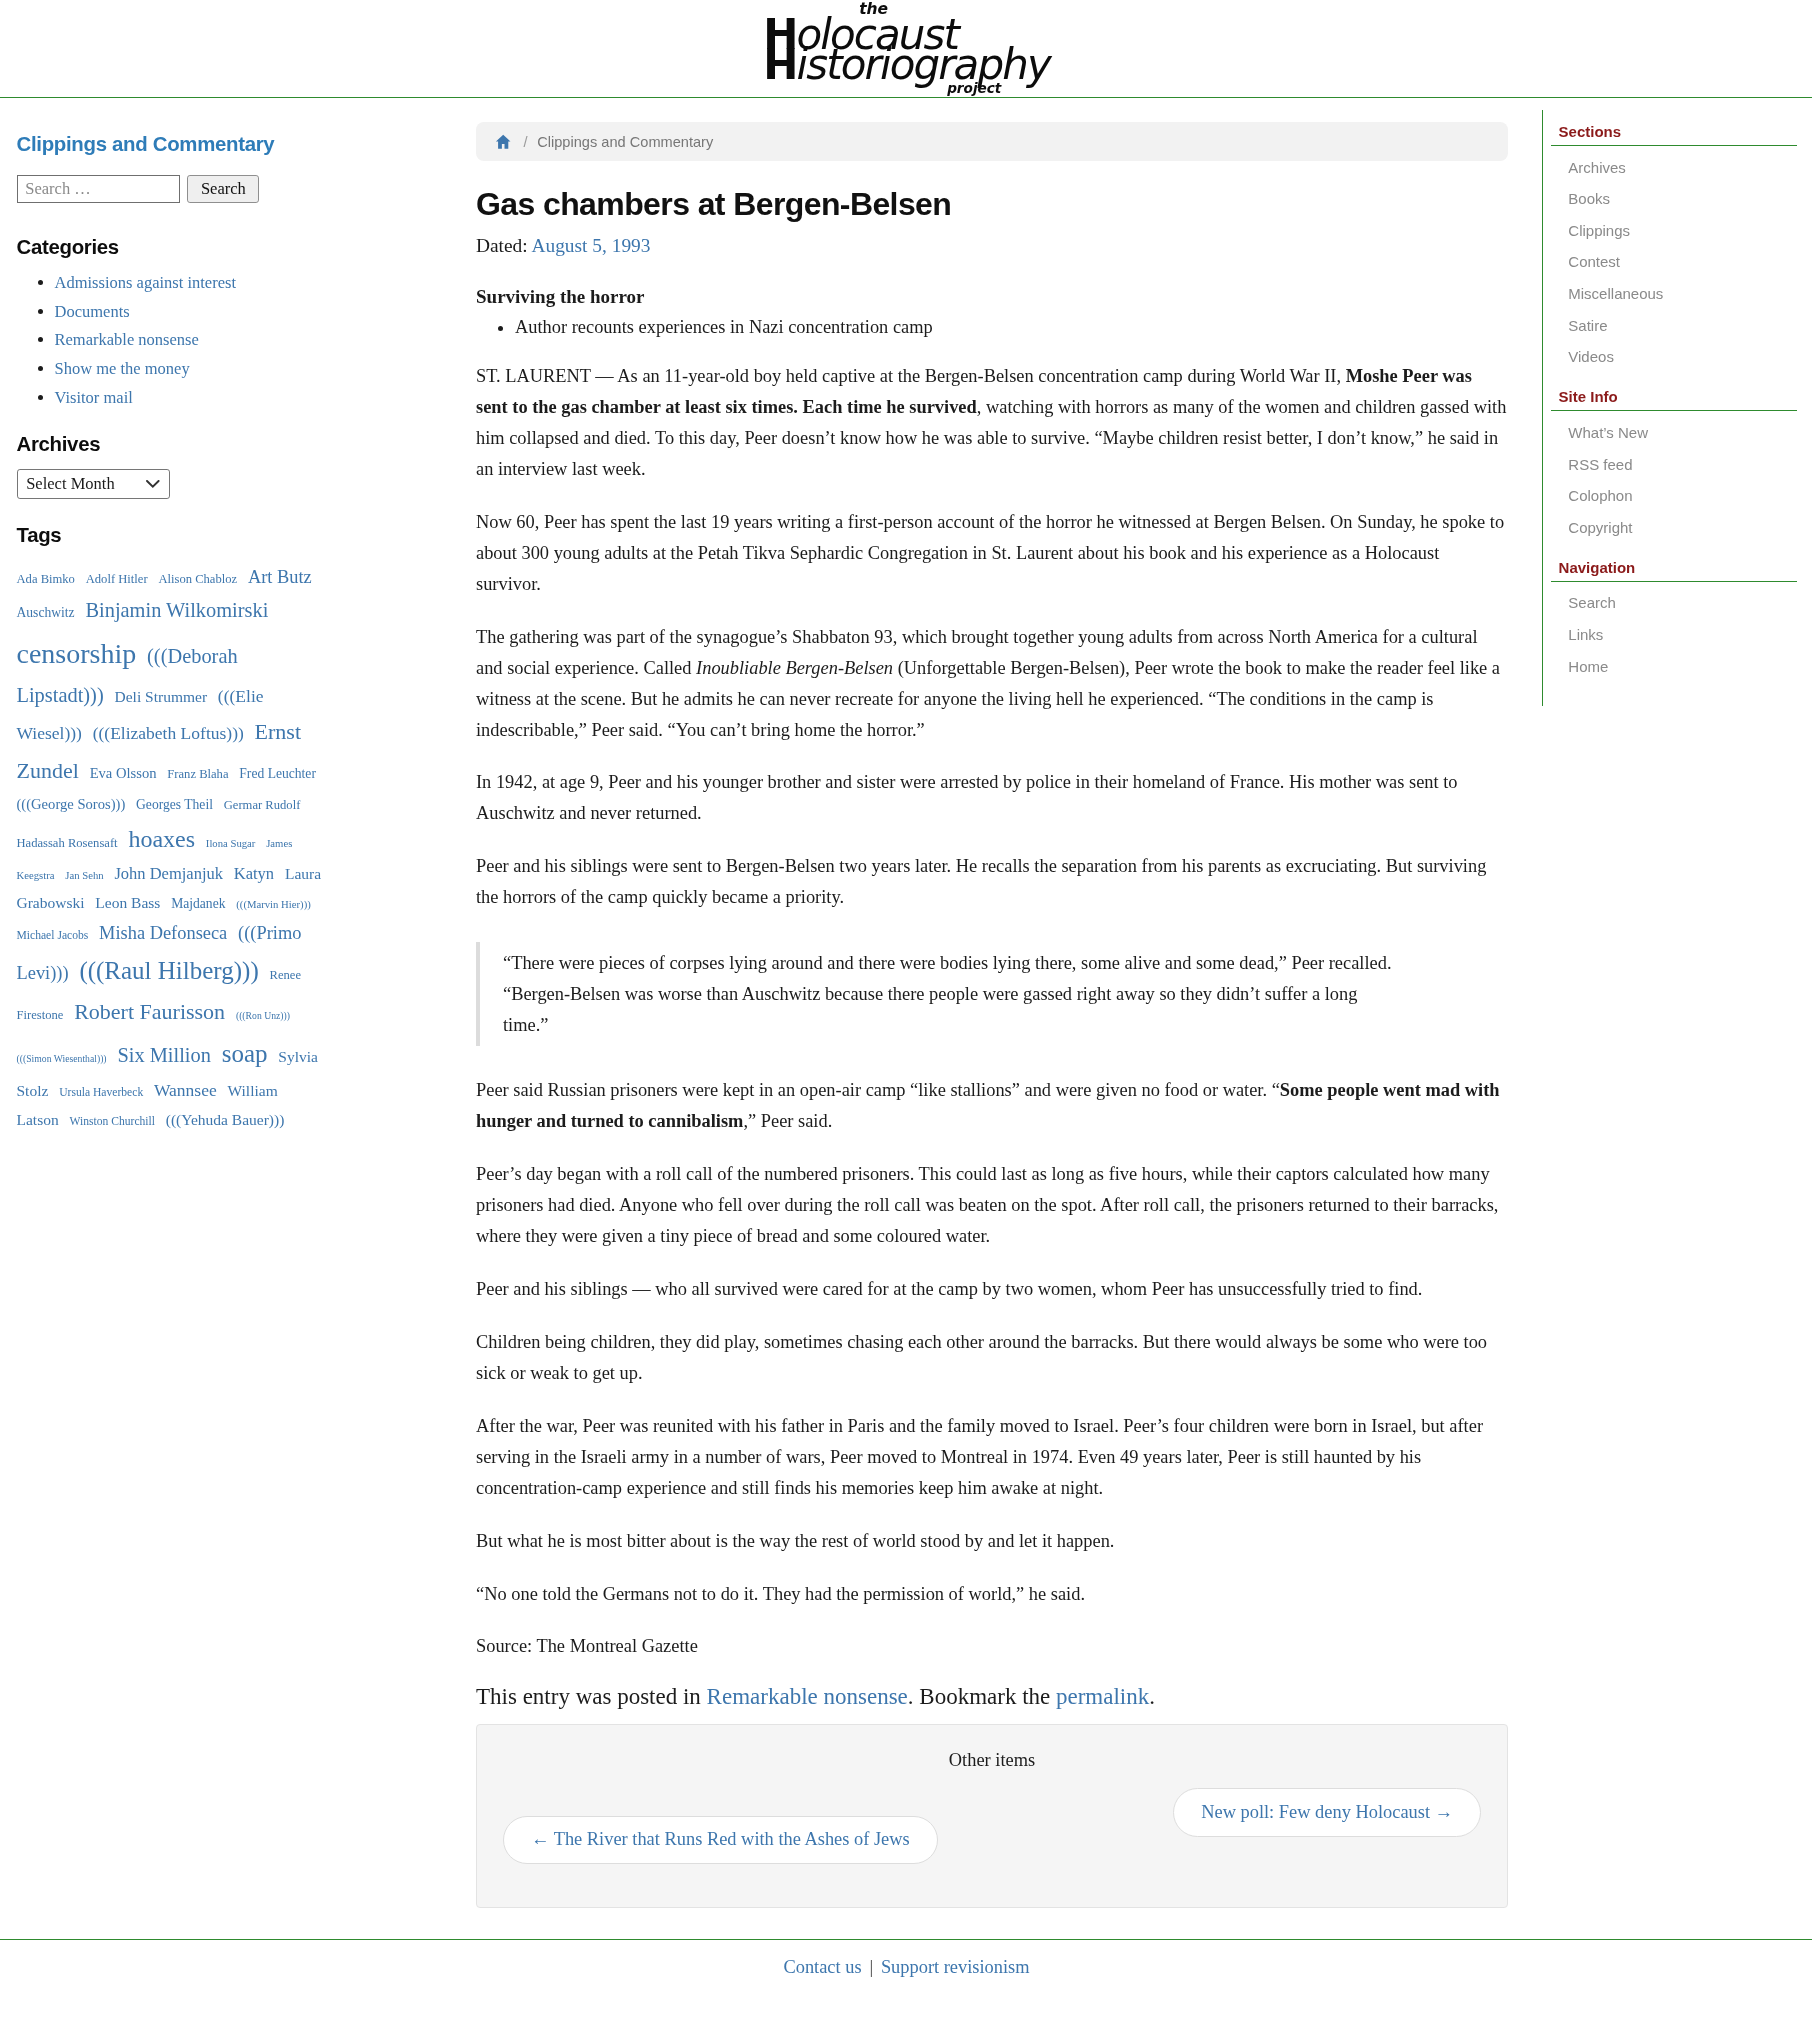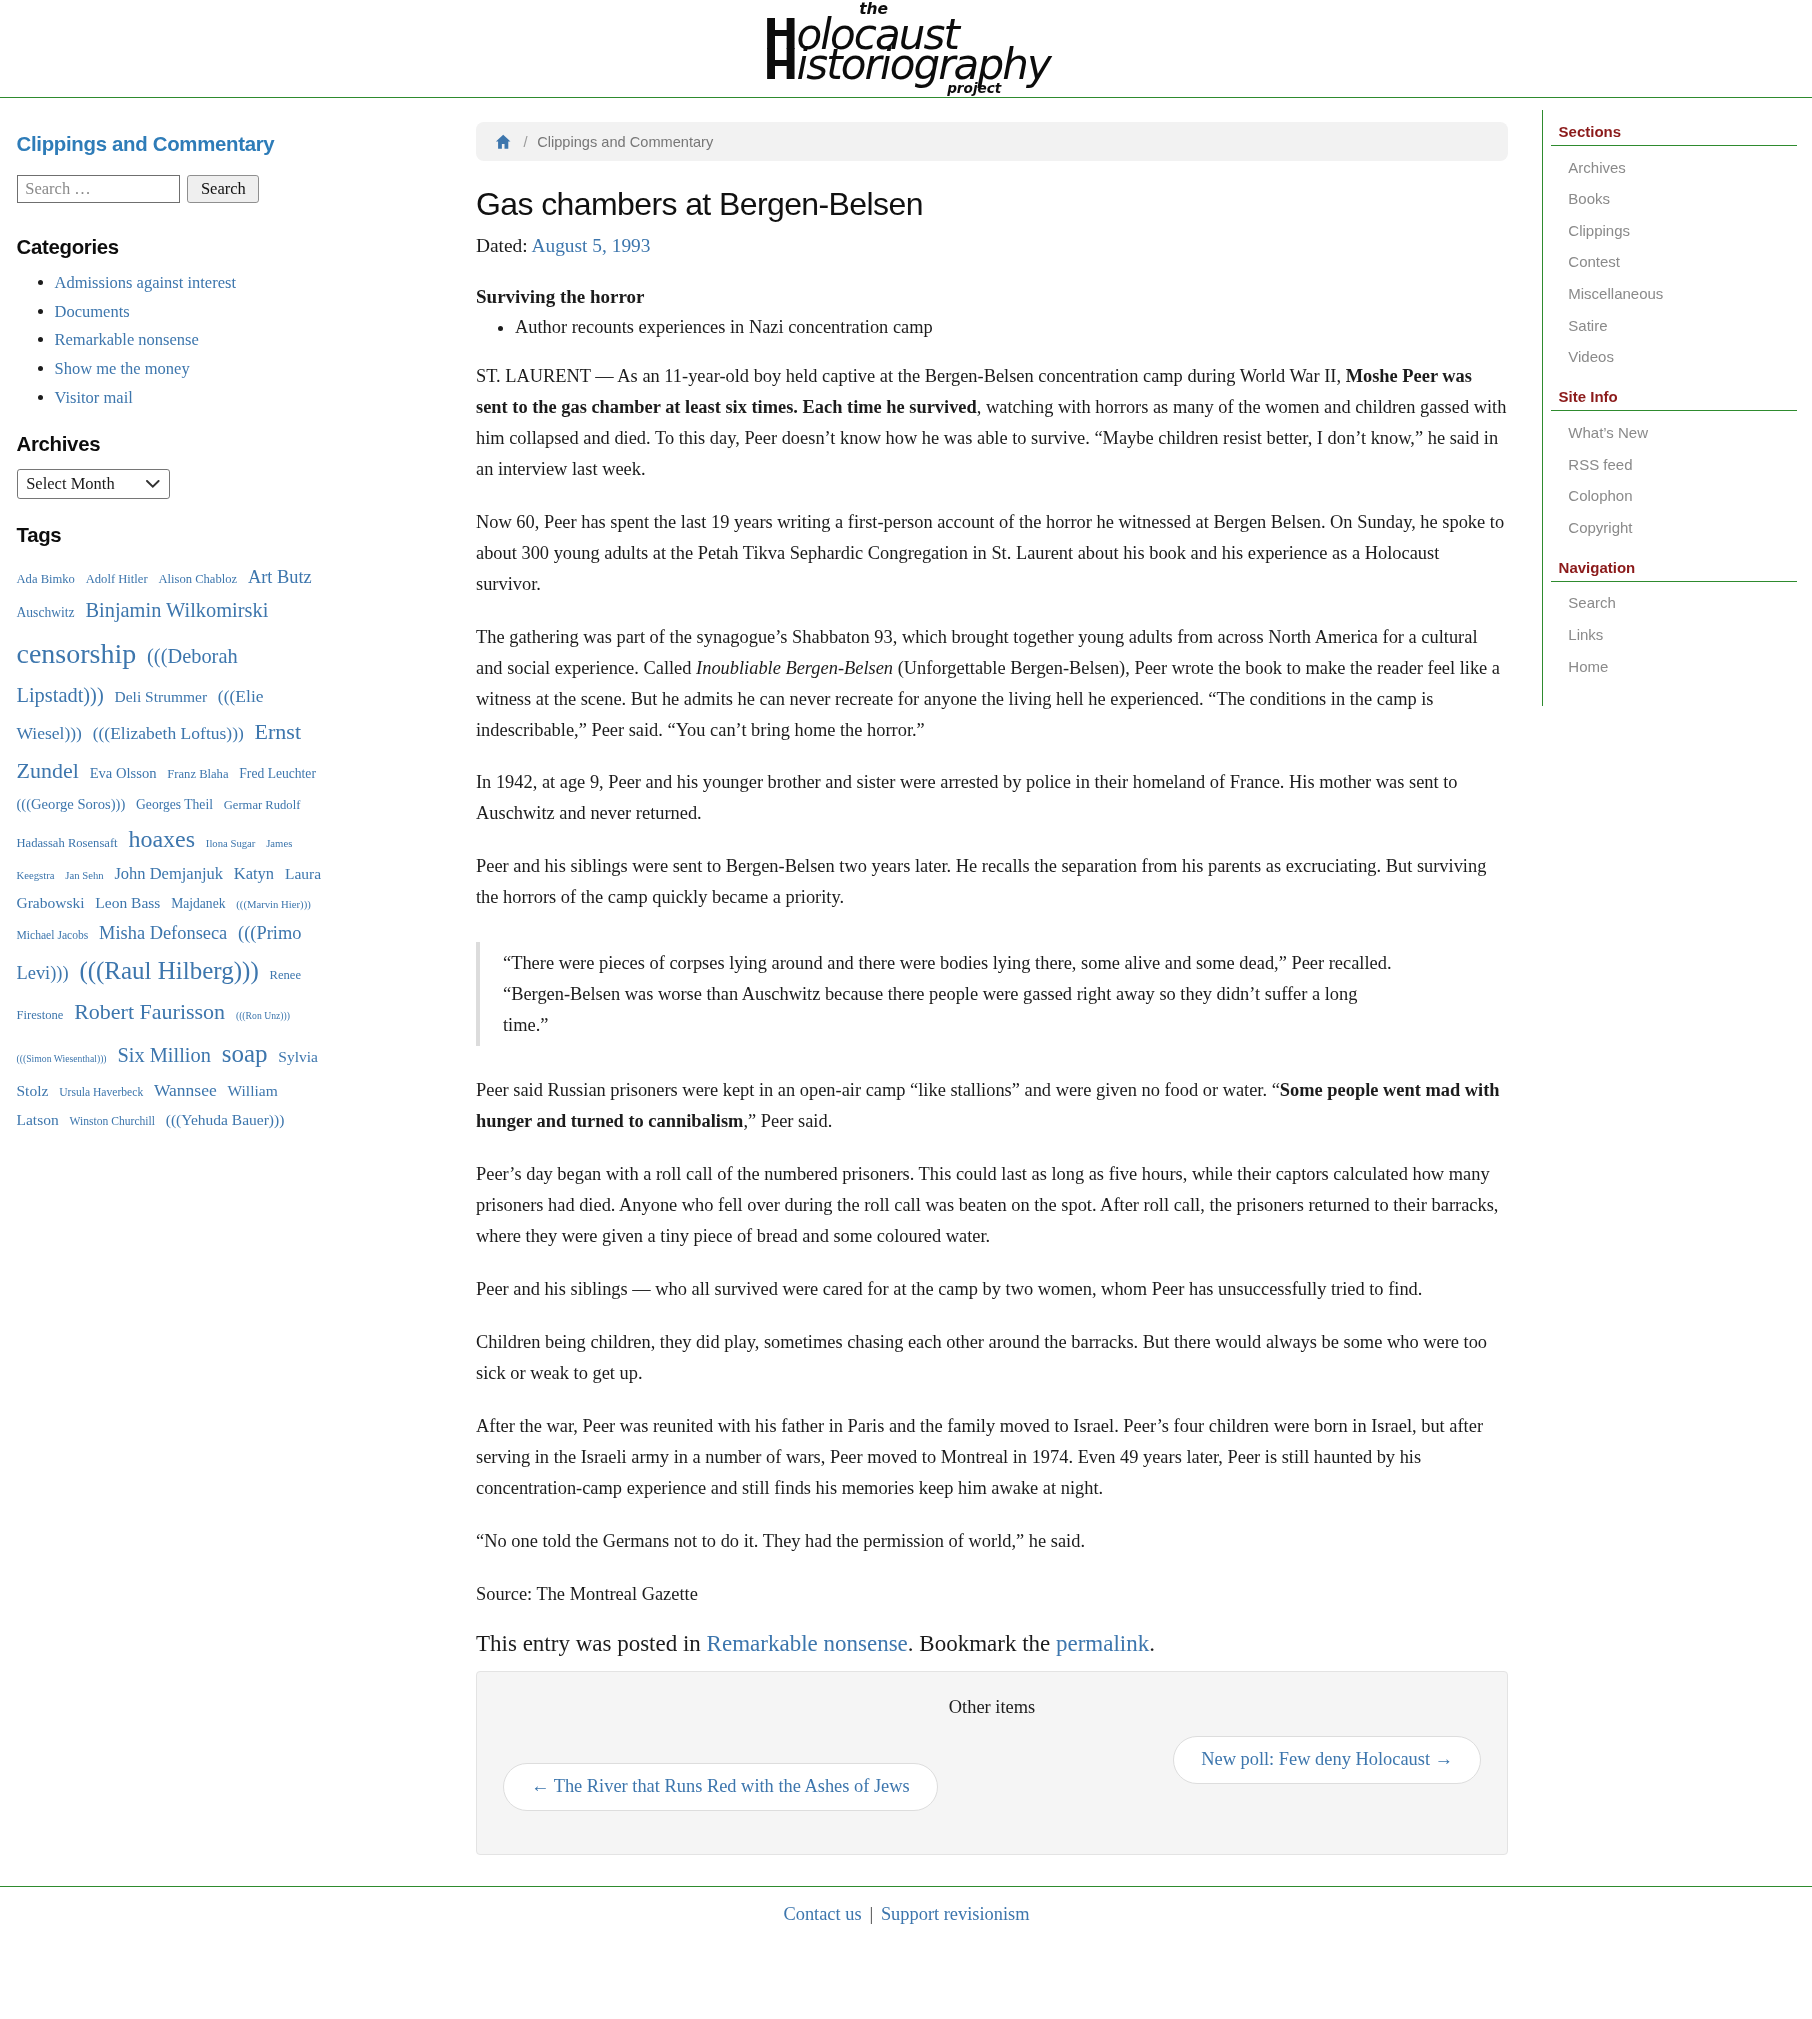--- a/index.html
+++ b/index.html
@@ -49,21 +49,21 @@
   .chevron svg{display:block;}
   .tag-cloud{width:313px;line-height:1.75;margin-top:7.8px;}
   .tag-link{color:var(--link-blue);text-decoration:none;margin-right:6.8px;cursor:pointer;}
 
   
   .breadcrumb{background:#f2f2f2;border-radius:7.8px;height:39px;display:flex;align-items:center;
               padding:0 17.5px;font-family:"Liberation Sans",sans-serif;font-size:14.6px;}
   .bc-home{color:var(--link-blue);display:flex;align-items:center;cursor:pointer;}
   .bc-sep{color:#9a9a9a;margin:0 9.7px 0 11.6px;}
   .bc-label{color:#777;text-decoration:none;cursor:pointer;}
-  h1.title{font-family:"Liberation Sans",sans-serif;font-size:32px;font-weight:400;
+  h1.title{font-family:"Liberation Sans",sans-serif;font-size:32px;font-weight:700;
            letter-spacing:-0.6px;color:#111;margin:25px 0 11.6px;}
   .dated{font-size:19.4px;margin:0 0 29px;}
   .dated a{color:var(--link-blue);text-decoration:none;cursor:pointer;}
   .subhead{font-size:19px;font-weight:700;margin:0 0 9.7px;}
   .article-bullets{margin:0 0 23px;padding-left:39px;}
   .article-bullets li{font-size:18.4px;margin:3.9px 0;}
   .article-body p{font-size:18.4px;line-height:1.68;margin:0 0 22px;}
   .article-body blockquote{border-left:4.9px solid #dcdcdc;margin:29px 0 29px 0;
                            padding:5.8px 116px 5.8px 23px;}
   .article-body blockquote span{font-size:18.4px;line-height:1.68;}
@@ -165,20 +165,21 @@
           <p><span>Now 60, Peer has spent the last 19 years writing a first-person account of the horror he witnessed at Bergen Belsen. On Sunday, he spoke to about 300 young adults at the Petah Tikva Sephardic Congregation in St. Laurent about his book and his experience as a Holocaust survivor.</span></p>
           <p><span>The gathering was part of the synagogue’s Shabbaton 93, which brought together young adults from across North America for a cultural and social experience. Called </span><i>Inoubliable Bergen-Belsen</i><span> (Unforgettable Bergen-Belsen), Peer wrote the book to make the reader feel like a witness at the scene. But he admits he can never recreate for anyone the living hell he experienced. “The conditions in the camp is indescribable,” Peer said. “You can’t bring home the horror.”</span></p>
           <p><span>In 1942, at age 9, Peer and his younger brother and sister were arrested by police in their homeland of France. His mother was sent to Auschwitz and never returned.</span></p>
           <p><span>Peer and his siblings were sent to Bergen-Belsen two years later. He recalls the separation from his parents as excruciating. But surviving the horrors of the camp quickly became a priority.</span></p>
           <blockquote><span>“There were pieces of corpses lying around and there were bodies lying there, some alive and some dead,” Peer recalled. “Bergen-Belsen was worse than Auschwitz because there people were gassed right away so they didn’t suffer a long time.”</span></blockquote>
           <p><span>Peer said Russian prisoners were kept in an open-air camp “like stallions” and were given no food or water. “</span><b>Some people went mad with hunger and turned to cannibalism</b><span>,” Peer said.</span></p>
           <p><span>Peer’s day began with a roll call of the numbered prisoners. This could last as long as five hours, while their captors calculated how many prisoners had died. Anyone who fell over during the roll call was beaten on the spot. After roll call, the prisoners returned to their barracks, where they were given a tiny piece of bread and some coloured water.</span></p>
           <p><span>Peer and his siblings — who all survived were cared for at the camp by two women, whom Peer has unsuccessfully tried to find.</span></p>
           <p><span>Children being children, they did play, sometimes chasing each other around the barracks. But there would always be some who were too sick or weak to get up.</span></p>
           <p><span>After the war, Peer was reunited with his father in Paris and the family moved to Israel. Peer’s four children were born in Israel, but after serving in the Israeli army in a number of wars, Peer moved to Montreal in 1974. Even 49 years later, Peer is still haunted by his concentration-camp experience and still finds his memories keep him awake at night.</span></p>
+          <p><span>But what he is most bitter about is the way the rest of world stood by and let it happen.</span></p>
           <p><span>“No one told the Germans not to do it. They had the permission of world,” he said.</span></p>
           <p><span>Source: The Montreal Gazette</span></p>
         </div>
 
       <p class="posted-line"><span>This entry was posted in </span><a>Remarkable nonsense</a><span>. Bookmark the </span><a>permalink</a><span>.</span></p>
 
       <section class="other-items">
         <h4>Other items</h4>
         <div class="pill-row">
           <a class="pill pill-prev">← The River that Runs Red with the Ashes of Jews</a>

